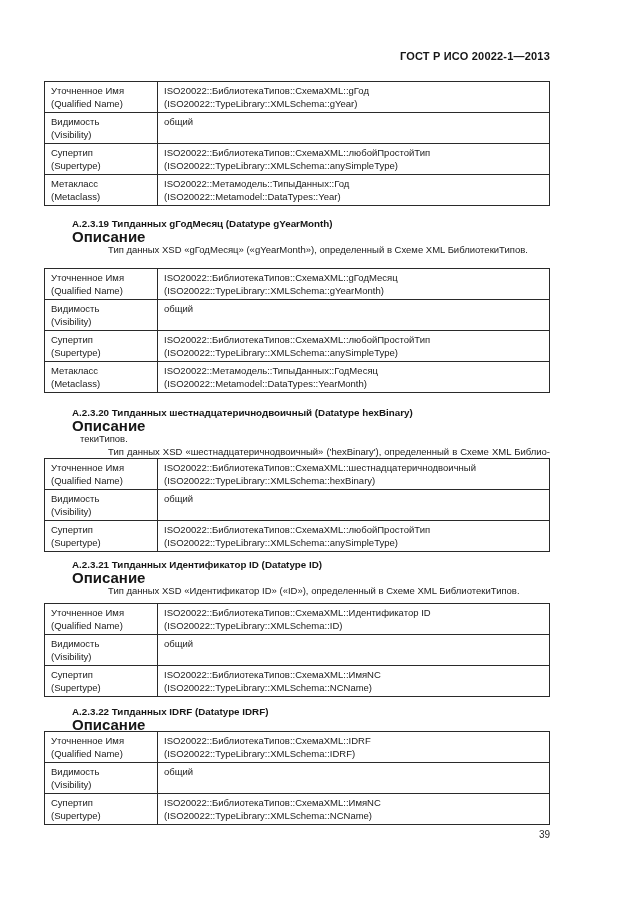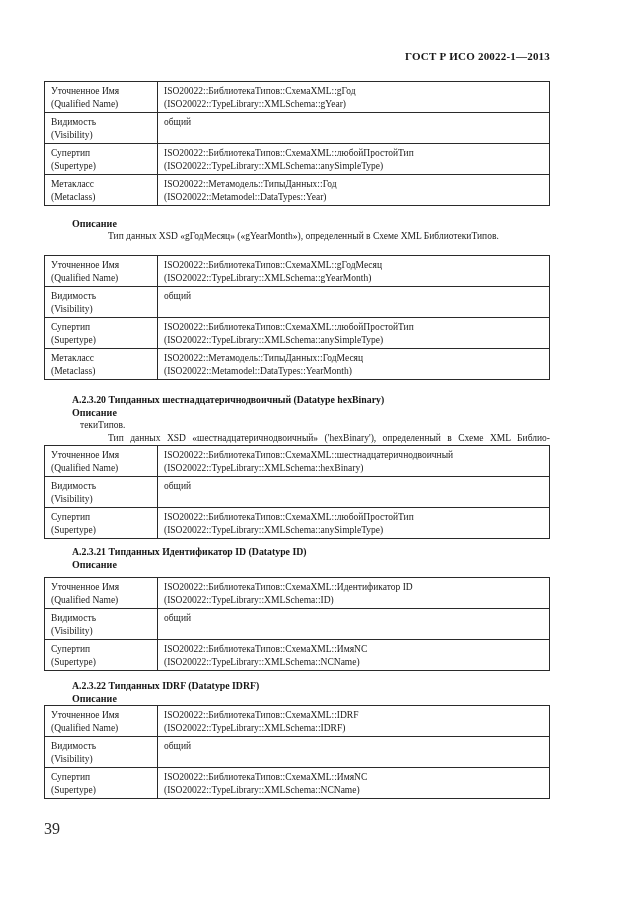--- a/index.html
+++ b/index.html
@@ -1,42 +1,42 @@
 <!DOCTYPE html>
 <html><head>
 <meta charset="utf-8">
 <style>
   html,body{margin:0;padding:0;background:#ffffff;}
   .page{
     width:597px;height:913px;background:#ffffff;box-sizing:border-box;
     padding:50px 47px 0 44px;position:relative;overflow:hidden;
-    font-family:Liberation Serif, serif;font-size:9.5px;line-height:12.5px;color:#212121;
+    font-family:Liberation Sans, sans-serif;font-size:9.5px;line-height:12.5px;color:#212121;
   }
   .header{text-align:right;font-weight:bold;font-size:11px;line-height:13px;letter-spacing:.2px;color:#161616;}
   table.spec{border-collapse:collapse;width:100%;table-layout:fixed;}
   table.spec td{border:1px solid #2a2a2a;vertical-align:top;padding:3px 6px 2px 6px;margin-left:35px;}
   table.spec td.lbl{width:100px;}
   table.spec.rows4 tr{height:28px;}
   table.spec.rows3 tr{height:31px;}
   .t1{margin-top:18px;}
   .t2{margin-top:12px;}
   .t3{margin-top:0px;}
   .t4{margin-top:6px;}
   .t5{margin-top:0px;}
   .section{margin-left:0;}
   .s1{margin-top:11px;}
   .s2{margin-top:13px;}
   .s3{margin-top:6px;}
   .s4{margin-top:8px;}
   .sec-heading{font-weight:bold;font-size:9.8px;line-height:13px;margin-left:28px;color:#161616;}
-  .sec-sub{font-weight:bold;font-size:10px;line-height:13px;margin-left:28px;color:#161616;}
+  .sec-sub{font-weight:bold;font-size:15px;line-height:13px;margin-left:28px;color:#161616;}
   .sec-body{line-height:13px;text-indent:28px;margin-left:36px;}
   .sec-body.justify{text-align:justify;text-align-last:justify;}
   .sec-body.cont{text-indent:0;}
-  .footer{margin-top:24px;text-align:left;font-size:16px;color:#2a2a2a;}
+  .footer{margin-top:4px;text-align:right;font-size:10px;color:#2a2a2a;}
 </style>
 </head>
 <body>
 
 <div class="page">
 
   <div class="header">
     <span>ГОСТ Р ИСО 20022-1—2013</span>
   </div>
 
@@ -78,20 +78,21 @@
         </td>
         <td>
           <div>ISO20022::Метамодель::ТипыДанных::Год</div>
           <div>(ISO20022::Metamodel::DataTypes::Year)</div>
         </td>
       </tr>
     </tbody>
   </table>
 
   <div class="section s1">
+    <div class="sec-heading">A.2.3.19 Типданных gГодМесяц (Datatype gYearMonth)</div>
     <div class="sec-sub">Описание</div>
     <div class="sec-body">Тип данных XSD «gГодМесяц» («gYearMonth»), определенный в Схеме XML БиблиотекиТипов.</div>
   </div>
 
   <table class="spec rows4 t2">
     <tbody>
       <tr>
         <td class="lbl">
           <div>Уточненное Имя</div>
           <div>(Qualified Name)</div>
@@ -170,20 +171,21 @@
           <div>ISO20022::БиблиотекаТипов::СхемаXML::любойПростойТип</div>
           <div>(ISO20022::TypeLibrary::XMLSchema::anySimpleType)</div>
         </td>
       </tr>
     </tbody>
   </table>
 
   <div class="section s3">
     <div class="sec-heading">A.2.3.21 Типданных Идентификатор ID (Datatype ID)</div>
     <div class="sec-sub">Описание</div>
+    <div class="sec-body">Тип данных XSD «Идентификатор ID» («ID»), определенный в Схеме XML БиблиотекиТипов.</div>
   </div>
 
   <table class="spec rows3 t4">
     <tbody>
       <tr>
         <td class="lbl">
           <div>Уточненное Имя</div>
           <div>(Qualified Name)</div>
         </td>
         <td>

